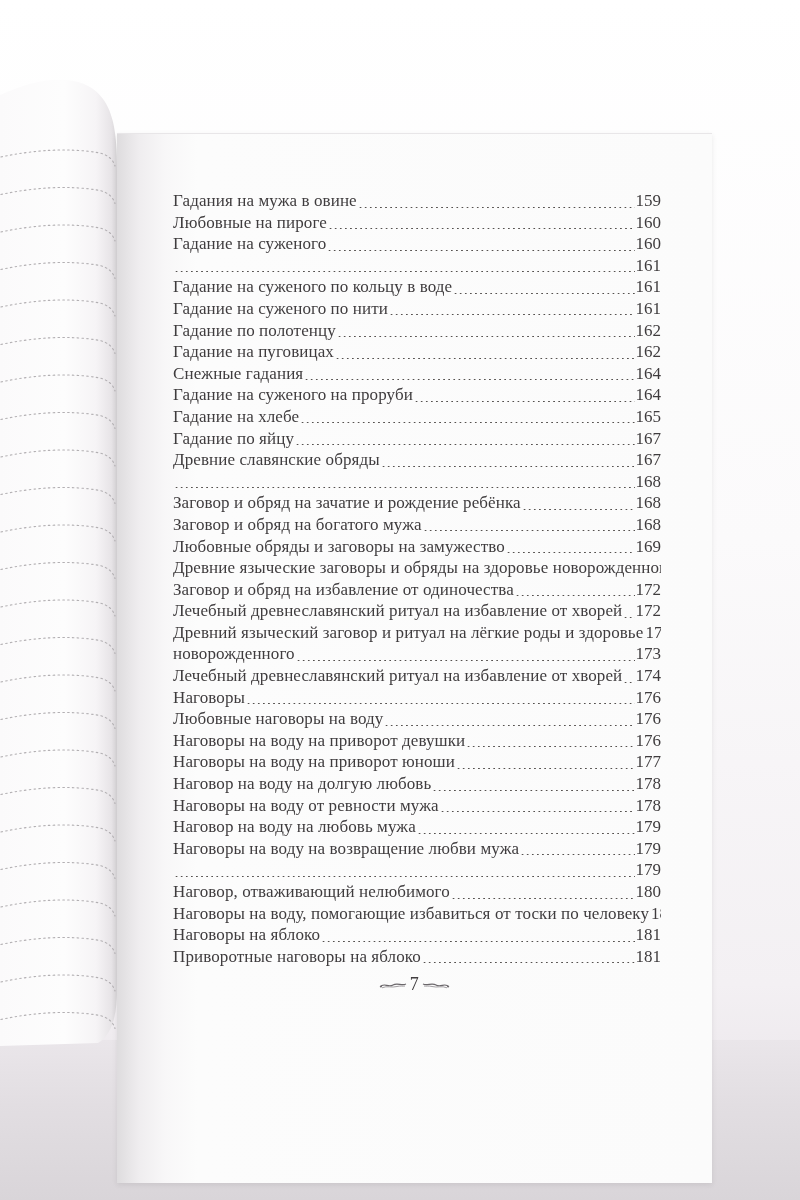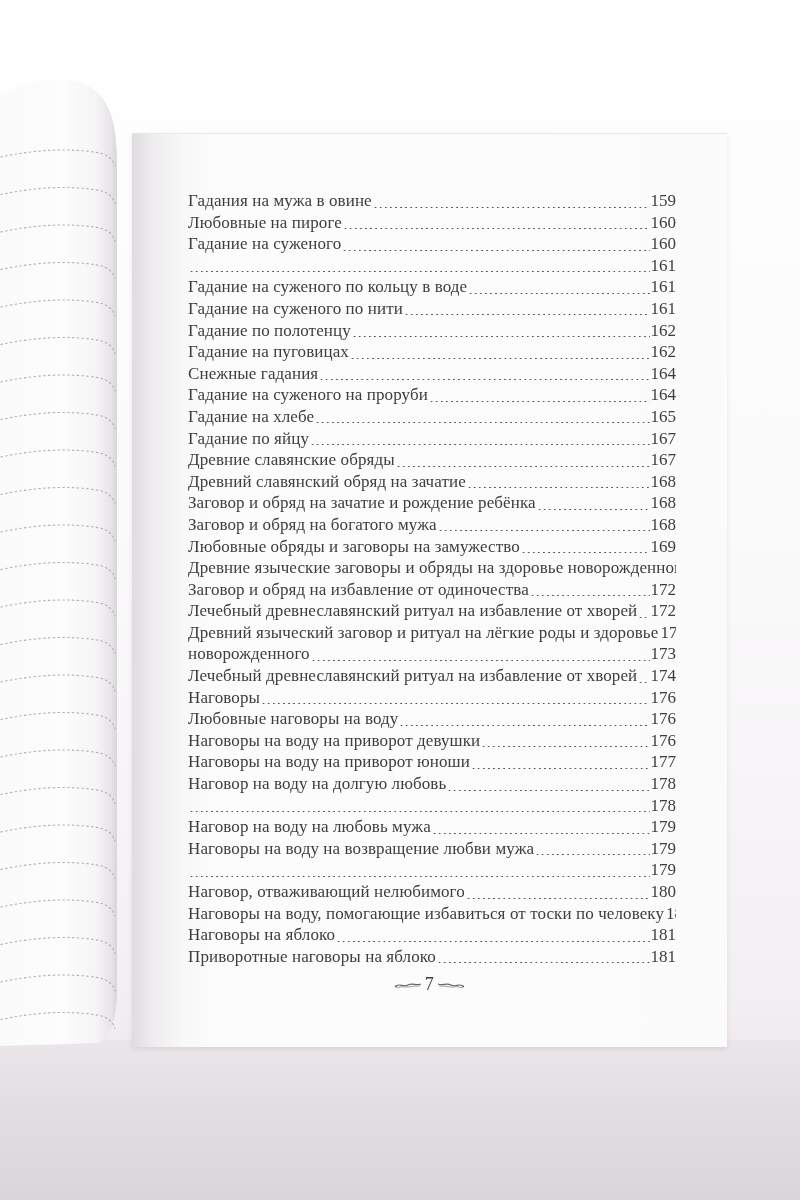--- a/index.html
+++ b/index.html
@@ -13,21 +13,21 @@
     background:linear-gradient(180deg,#ffffff 0%,#fbfafb 45%,#f3f0f3 82%,#efebef 87%);
     overflow:hidden;
   }
   
   .table-surface{
     position:absolute;left:0;top:1040px;width:800px;height:160px;
     background:linear-gradient(180deg,#eae6ea 0%,#e2dee2 40%,#d9d5d9 100%);
   }
   
   .right-page{
-    position:absolute;left:132px;top:133px;width:595px;height:914px;
+    position:absolute;left:117px;top:133px;width:595px;height:1050px;
     background:linear-gradient(90deg,#dedcde 0px,#efedef 22px,#f8f7f8 48px,#fcfcfc 80px,#fbfbfb 100%);
     box-shadow:0 2px 5px rgba(60,55,60,0.10);
   }
   .right-page::before{ 
     content:"";position:absolute;left:0;top:0;right:0;height:1px;background:#e8e6e8;
   }
   
   .left-page{
     position:absolute;left:0;top:68px;width:160px;height:990px;pointer-events:none;
   }
@@ -178,21 +178,20 @@
         <span class="toc-page">167</span>
       </div>
 
       <div class="toc-row">
         <span class="toc-title">Древние славянские обряды</span>
         <span class="toc-dots"></span>
         <span class="toc-page">167</span>
       </div>
 
       <div class="toc-row">
-        <span class="toc-title">Древний славянский обряд на зачатие</span>
         <span class="toc-dots"></span>
         <span class="toc-page">168</span>
       </div>
 
       <div class="toc-row">
         <span class="toc-title">Заговор и обряд на зачатие и рождение ребёнка</span>
         <span class="toc-dots"></span>
         <span class="toc-page">168</span>
       </div>
 
@@ -268,20 +267,21 @@
         <span class="toc-page">177</span>
       </div>
 
       <div class="toc-row">
         <span class="toc-title">Наговор на воду на долгую любовь</span>
         <span class="toc-dots"></span>
         <span class="toc-page">178</span>
       </div>
 
       <div class="toc-row">
+        <span class="toc-title">Наговоры на воду от ревности мужа</span>
         <span class="toc-dots"></span>
         <span class="toc-page">178</span>
       </div>
 
       <div class="toc-row">
         <span class="toc-title">Наговор на воду на любовь мужа</span>
         <span class="toc-dots"></span>
         <span class="toc-page">179</span>
       </div>
 

